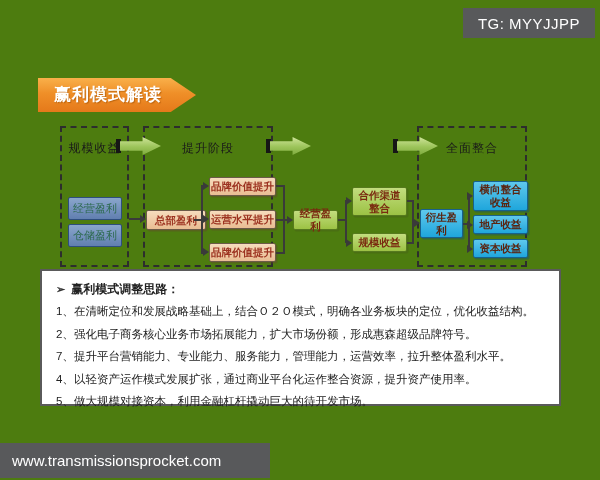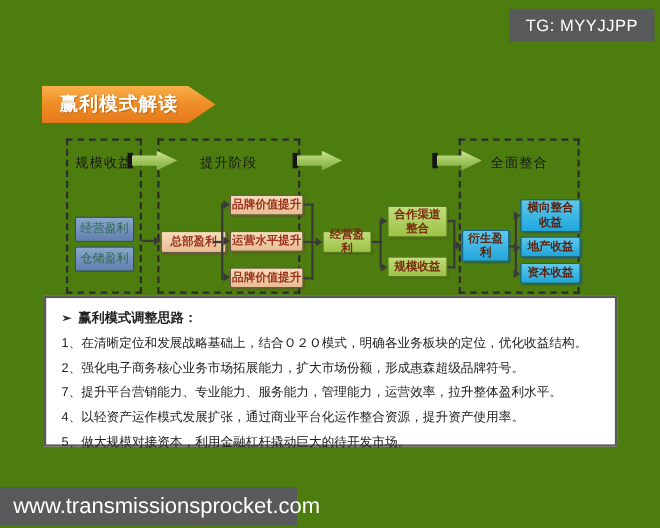--- a/index.html
+++ b/index.html
@@ -85,21 +85,21 @@
     border:2px solid #5a5a5a; box-sizing:border-box; background:#ffffff;
     padding:7px 12px 0 14px; color:#222222;
   }
   .notes-heading { font-size:12px; font-weight:600; line-height:22px; }
   .notes-heading .bullet { margin-right:6px; color:#333333; font-size:11px; }
   .note-line { font-size:11.5px; line-height:22.5px; white-space:nowrap; }
 
   
   .url-bar {
     position:absolute; left:0; top:443px; width:270px; height:35px;
-    background:#58595b; color:#ffffff; font-size:20px;
+    background:#58595b; color:#ffffff; font-size:15px;
     display:flex; align-items:center; padding-left:12px; box-sizing:border-box;
   }
 </style>
 </head>
 <body>
 
 <div id="canvas">
 
   <div class="tg-box">
     <span>TG: MYYJJPP</span>

